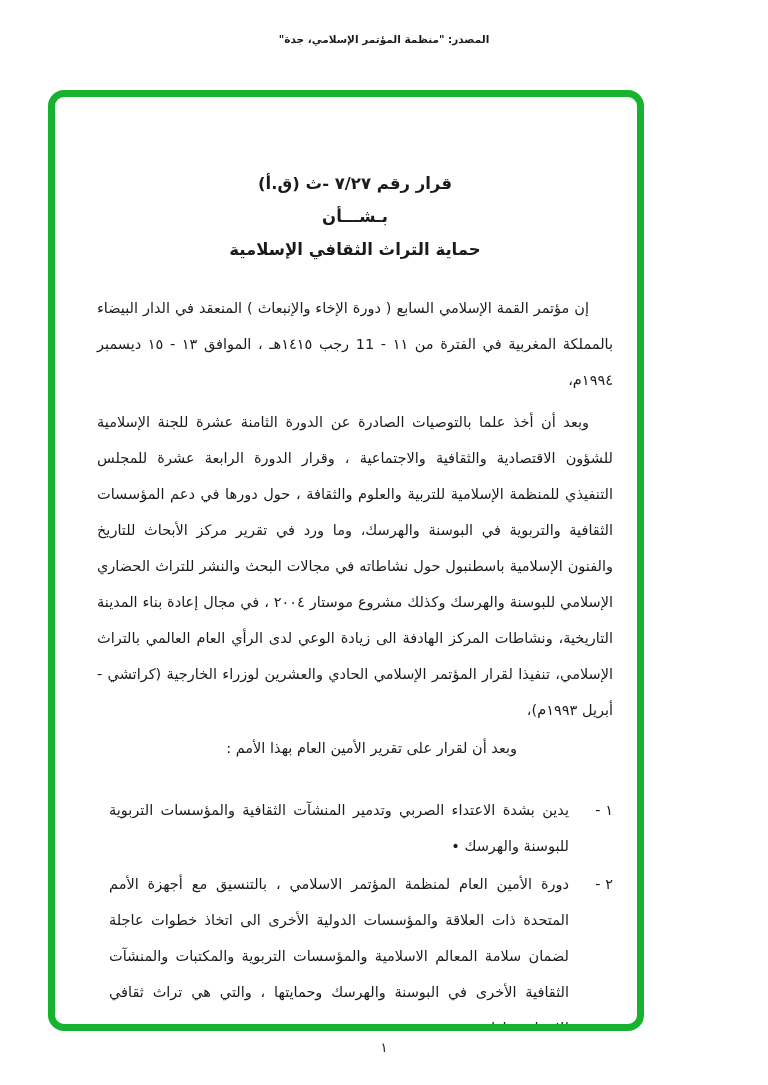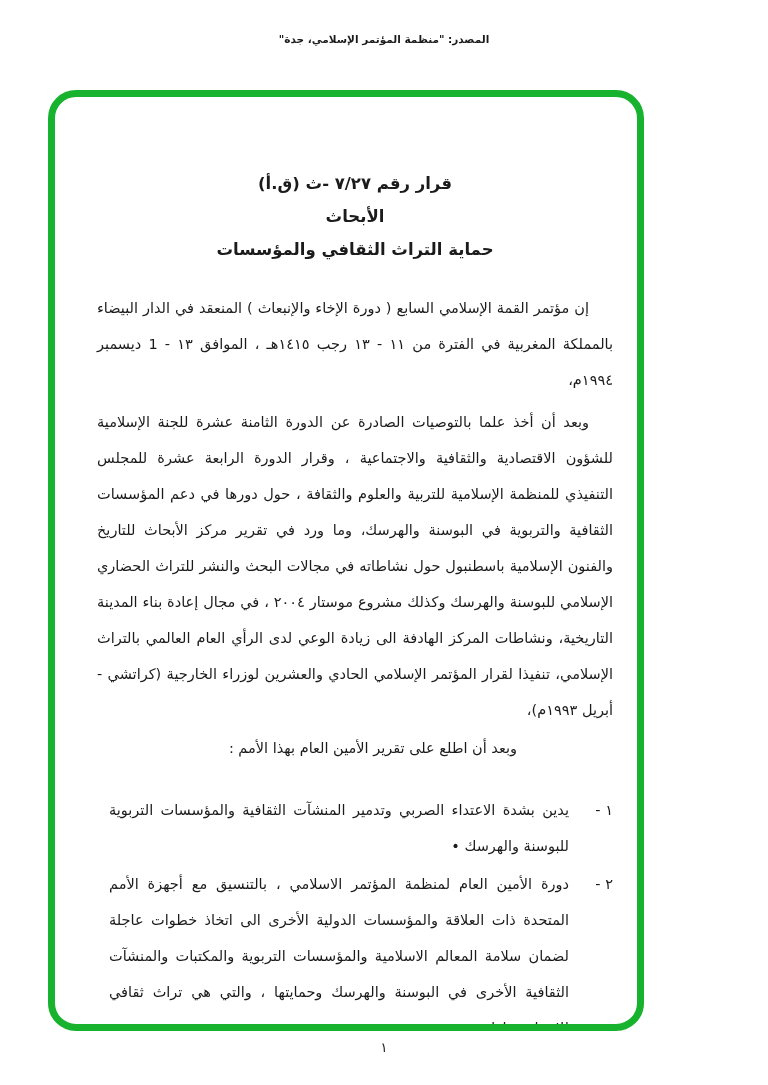--- a/index.html
+++ b/index.html
@@ -30,21 +30,21 @@
     font-size: 10.5px;
     margin-top: 7px;
   }
 
   
   .doc-frame {
     position: absolute;
     left: 48px; top: 90px;
     width: 596px; height: 941px;
     border: 7px solid #17b22e;
-    border-radius: 28px;
+    border-radius: 16px;
     background: #ffffff;
     overflow: hidden;
   }
   .doc-content {
     position: absolute;
     inset: 0;
     direction: rtl;
     padding: 70px 24px 0 42px;
   }
 
@@ -106,29 +106,29 @@
 
 <header class="caption">
   <div class="caption-source">المصدر:  "منظمة المؤتمر الإسلامي، جدة"</div>
 </header>
 
 <section class="doc-frame">
   <div class="doc-content">
 
     <div class="title-block">
       <div>قرار رقم ٧/٢٧ -ث (ق.أ)</div>
-      <div>الأبحاث</div>
-      <div>حماية التراث الثقافي والمؤسسات</div>
+      <div>بـشـــأن</div>
+      <div>حماية التراث الثقافي الإسلامية</div>
     </div>
 
-    <p class="body-par par-preamble">إن مؤتمر القمة الإسلامي السابع ( دورة الإخاء والإنبعاث ) المنعقد في الدار البيضاء بالمملكة المغربية في الفترة من ١١ - ١٣ رجب ١٤١٥هـ ، الموافق ١٣ - 1 ديسمبر ١٩٩٤م،</p>
+    <p class="body-par par-preamble">إن مؤتمر القمة الإسلامي السابع ( دورة الإخاء والإنبعاث ) المنعقد في الدار البيضاء بالمملكة المغربية في الفترة من ١١ - 11 رجب ١٤١٥هـ ، الموافق ١٣ - ١٥ ديسمبر ١٩٩٤م،</p>
 
     <p class="body-par par-noting"><span class="lead">وبعد أن أخذ علما</span><span> بالتوصيات الصادرة عن الدورة الثامنة عشرة للجنة الإسلامية للشؤون الاقتصادية والثقافية والاجتماعية ، وقرار الدورة الرابعة عشرة للمجلس التنفيذي للمنظمة الإسلامية للتربية والعلوم والثقافة ، حول دورها في دعم المؤسسات الثقافية والتربوية في البوسنة والهرسك، وما ورد في تقرير مركز الأبحاث للتاريخ والفنون الإسلامية باسطنبول حول نشاطاته في مجالات البحث والنشر للتراث الحضاري الإسلامي للبوسنة والهرسك وكذلك مشروع موستار ٢٠٠٤ ، في مجال إعادة بناء المدينة التاريخية، ونشاطات المركز الهادفة الى زيادة الوعي لدى الرأي العام العالمي بالتراث الإسلامي، تنفيذا لقرار المؤتمر الإسلامي الحادي والعشرين لوزراء الخارجية (كراتشي - أبريل ١٩٩٣م)،</span></p>
 
-    <p class="body-par par-reviewed"><span class="lead">وبعد أن اطلع</span><span> على تقرير الأمين العام بهذا الأمم :</span></p>
+    <p class="body-par par-reviewed"><span class="lead">وبعد أن لقرار</span><span> على تقرير الأمين العام بهذا الأمم :</span></p>
 
     <ul class="clause-list">
       <li class="clause">
         <span class="clause-num">١ -</span>
         <span class="clause-text"><span class="lead">يدين</span><span> بشدة الاعتداء الصربي وتدمير المنشآت الثقافية والمؤسسات التربوية للبوسنة والهرسك •</span></span>
       </li>
       <li class="clause">
         <span class="clause-num">٢ -</span>
         <span class="clause-text"><span class="lead">دورة</span><span> الأمين العام لمنظمة المؤتمر الاسلامي ، بالتنسيق مع أجهزة الأمم المتحدة ذات العلاقة والمؤسسات الدولية الأخرى الى اتخاذ خطوات عاجلة لضمان سلامة المعالم الاسلامية والمؤسسات التربوية والمكتبات والمنشآت الثقافية الأخرى في البوسنة والهرسك وحمايتها ، والتي هي تراث ثقافي للانسانية قاطبة .</span></span>
       </li>

